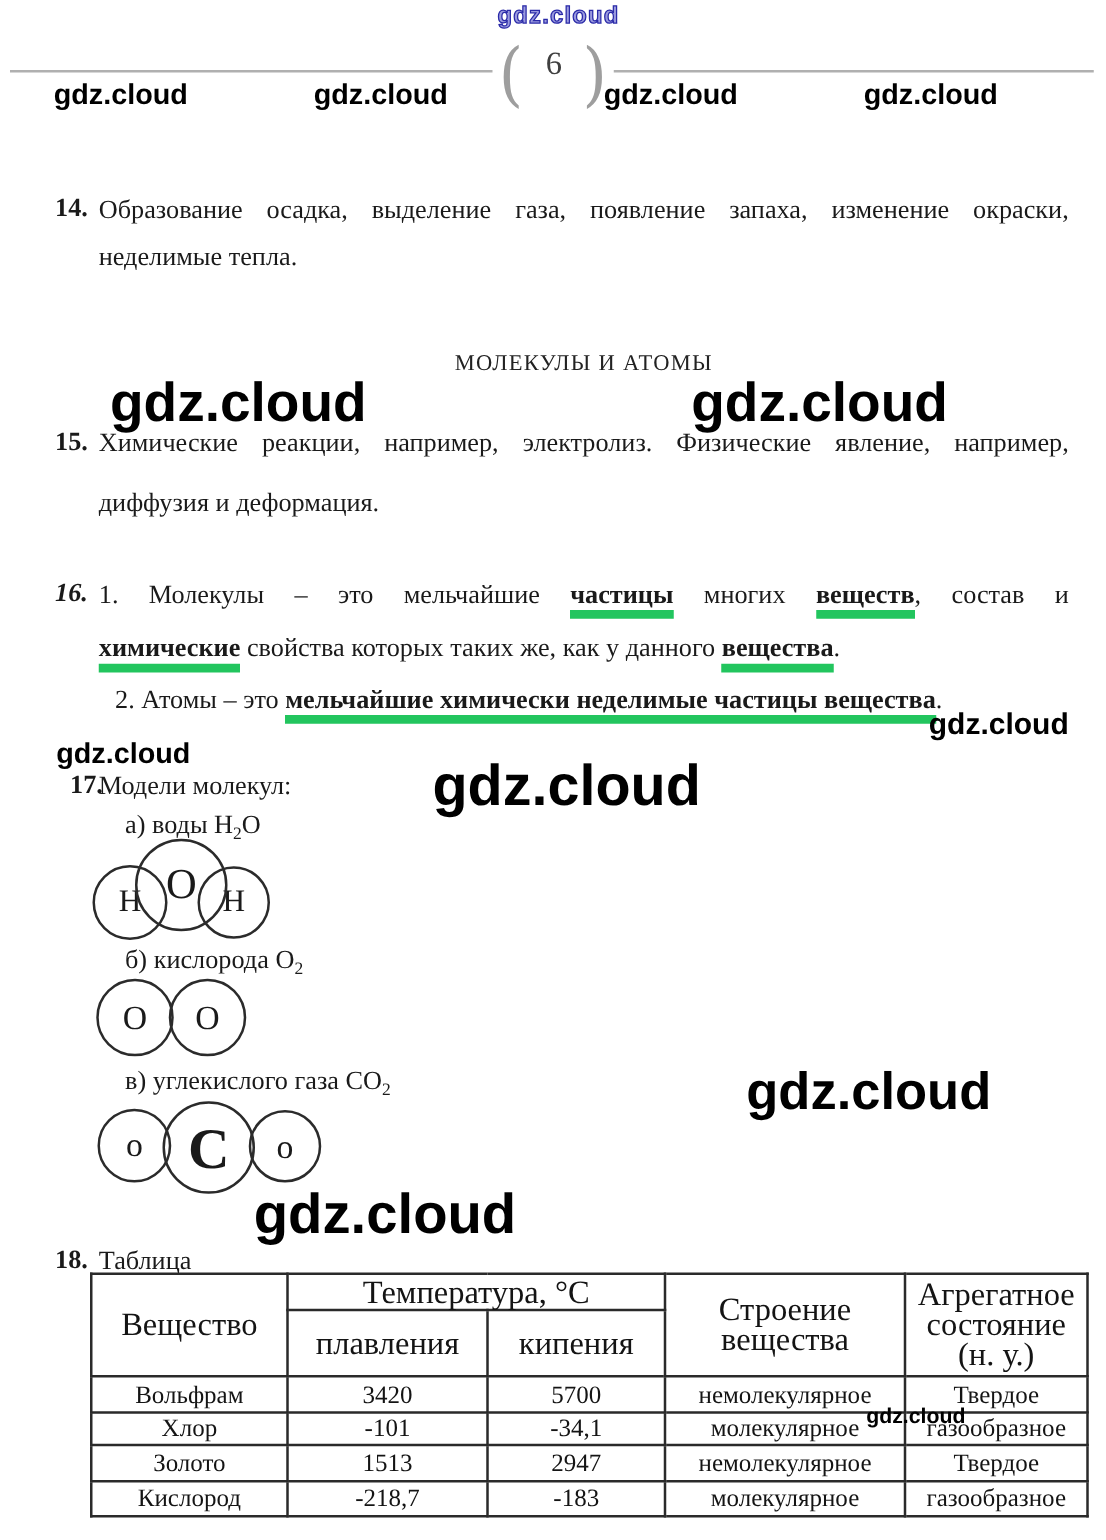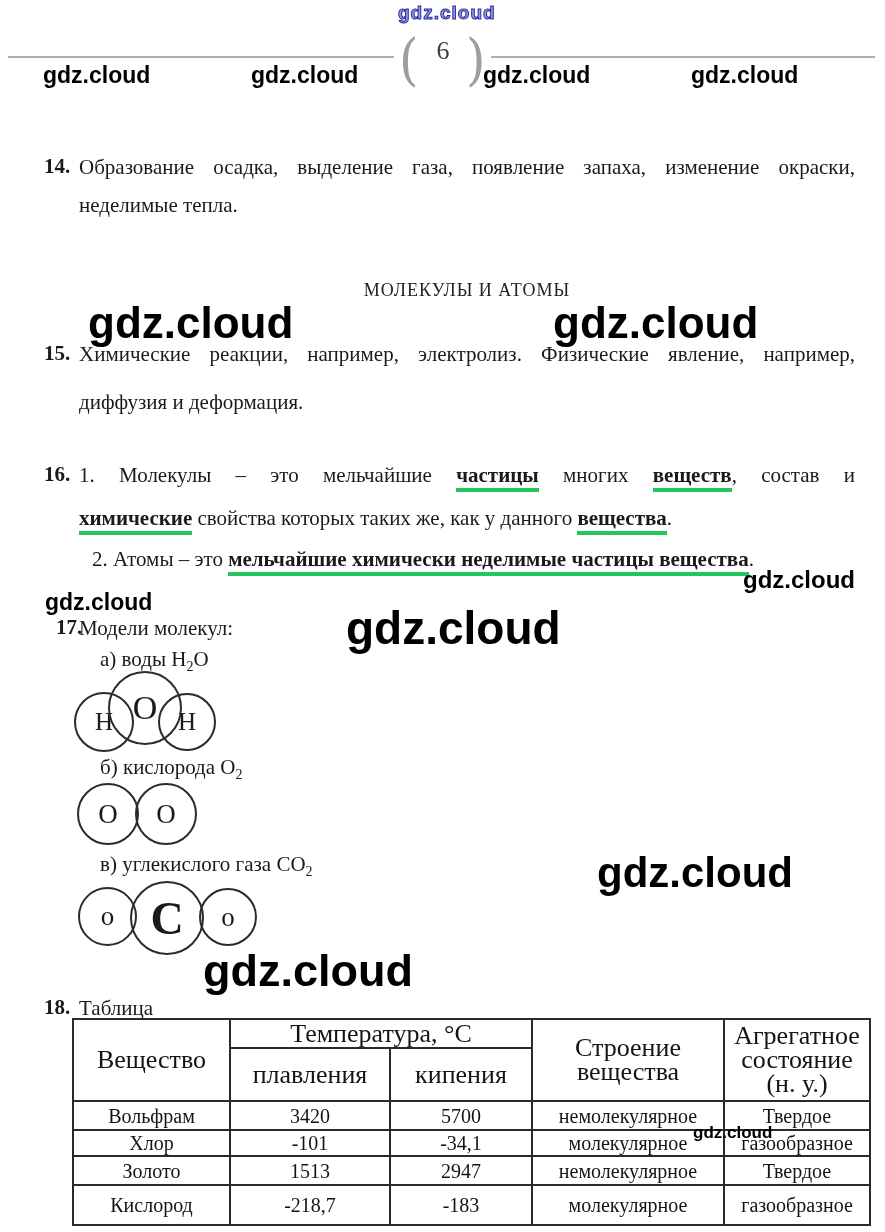--- a/index.html
+++ b/index.html
@@ -2,21 +2,21 @@
 <html><head>
 <meta charset="utf-8">
 <style>
   html,body{margin:0;padding:0;background:#ffffff;}
   .page{position:relative;width:885px;height:1232px;background:#ffffff;overflow:hidden;
         font-family:"Liberation Serif",serif;color:#1a1a1a;border-radius:31px;}
   .abs{position:absolute;}
   .body-text{font-size:21px;line-height:26px;white-space:nowrap;}
   .jl{white-space:normal;text-align:justify;text-align-last:justify;}
   .num{font-weight:700;font-size:21px;}
-  .bu{font-weight:700;border-bottom:4px solid #22c55e;padding-bottom:1px;}
+  .bu{font-weight:700;border-bottom:7px solid #22c55e;padding-bottom:1px;}
   .wm{font-family:"Liberation Sans",sans-serif;font-weight:700;color:#000;white-space:nowrap;line-height:1;}
   .wm-blue{font-family:"Liberation Sans",sans-serif;font-weight:700;font-size:19px;
            color:#9a9ade;-webkit-text-stroke:1px #2a2aa8;letter-spacing:1px;line-height:1;}
   .divider{background:#b0b0b0;height:2px;}
   .bracket-box{background:#ffffff;}
   .bracket{font-family:"DejaVu Serif",serif;font-size:50px;line-height:62px;color:#9e9e9e;
            transform:scaleY(1.12);transform-origin:top;}
   .pagenum{font-size:26px;color:#3f3f3f;text-align:center;}
   .heading{font-size:18px;letter-spacing:1px;text-align:center;color:#222;}
   .circle{position:absolute;border:2px solid #2b2b2b;border-radius:50%;background:transparent;
@@ -55,21 +55,21 @@
 
   <div class="abs heading" style="left:79px;top:280px;width:776px;">МОЛЕКУЛЫ И АТОМЫ</div>
 
   <div class="abs wm" style="left:88px;top:301px;font-size:44px;">gdz.cloud</div>
   <div class="abs wm" style="left:553px;top:301px;font-size:44px;">gdz.cloud</div>
 
   <div class="abs num" style="left:44px;top:341px;">15.</div>
   <div class="abs body-text" style="left:79px;top:389px;">диффузия и деформация.</div>
   <div class="abs body-text jl" style="left:79px;top:341px;width:776px;">Химические реакции, например, электролиз. Физические явление, например,</div>
 
-  <div class="abs num" style="left:44px;top:462px;">16.</div>
+  <div class="abs num" style="left:44px;top:462px;font-style:italic;">16.</div>
   <div class="abs body-text jl" style="left:79px;top:462px;width:776px;"><span>1. Молекулы – это мельчайшие</span> <span class="bu">частицы</span> <span>многих</span> <span class="bu">веществ</span><span>, состав и</span></div>
   <div class="abs body-text" style="left:79px;top:505px;"><span class="bu">химические</span> <span>свойства которых таких же, как у данного</span> <span class="bu">вещества</span><span>.</span></div>
   <div class="abs body-text" style="left:92px;top:546px;"><span>2. Атомы – это</span> <span class="bu">мельчайшие химически неделимые частицы вещества</span><span>.</span></div>
 
   <div class="abs wm" style="left:743px;top:568px;font-size:24px;">gdz.cloud</div>
   <div class="abs wm" style="left:45px;top:591px;font-size:23px;">gdz.cloud</div>
 
   <div class="abs num" style="left:56px;top:615px;">17.</div>
   <div class="abs body-text" style="left:79px;top:615px;">Модели молекул:</div>
   <div class="abs wm" style="left:346px;top:605px;font-size:46px;">gdz.cloud</div>
@@ -152,21 +152,21 @@
       <td>молекулярное</td>
       <td>газообразное</td>
     </tr>
     <tr style="height:29px">
       <td>Золото</td>
       <td>1513</td>
       <td>2947</td>
       <td>немолекулярное</td>
       <td>Твердое</td>
     </tr>
-    <tr style="height:40px">
+    <tr style="height:28px">
       <td>Кислород</td>
       <td>-218,7</td>
       <td>-183</td>
       <td>молекулярное</td>
       <td>газообразное</td>
     </tr>
   </tbody>
     </table>
 
   <div class="abs wm" style="left:693px;top:1124px;font-size:17px;">gdz.cloud</div>

